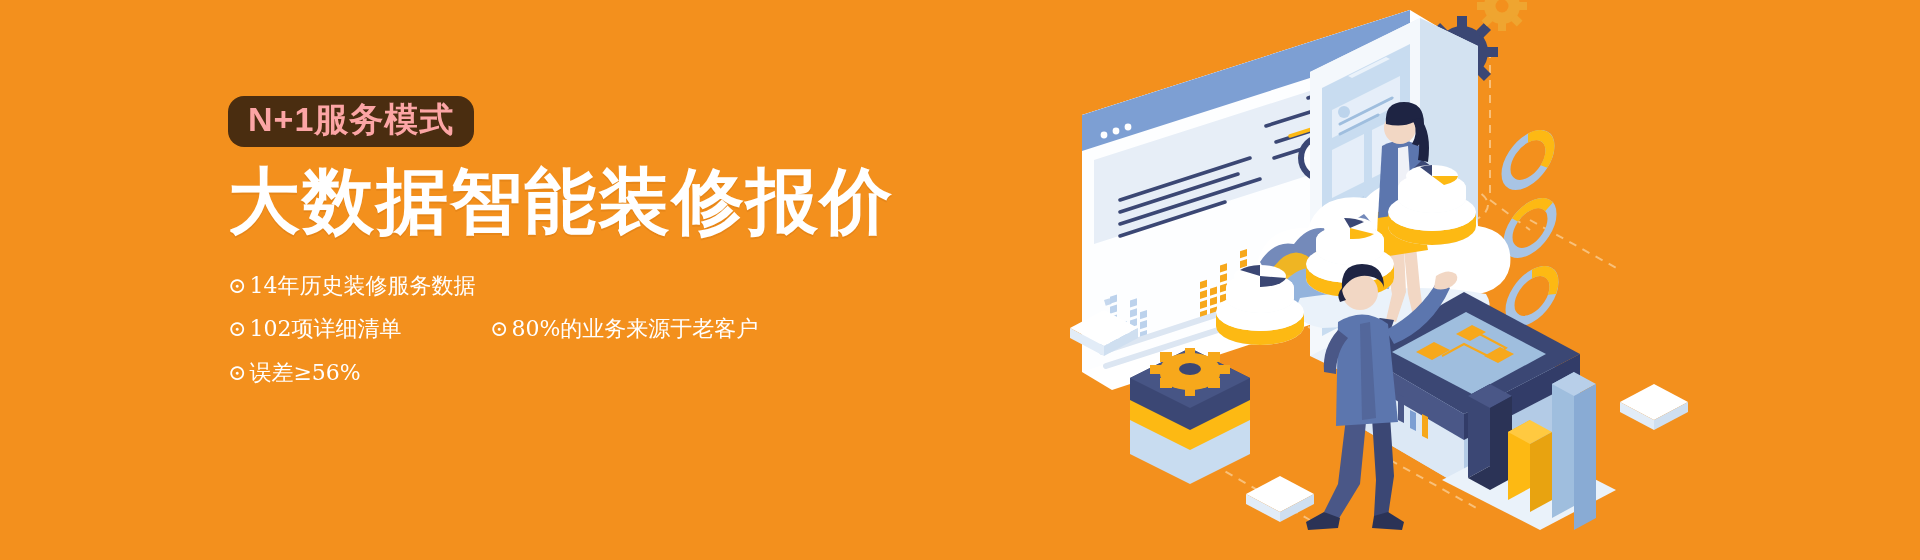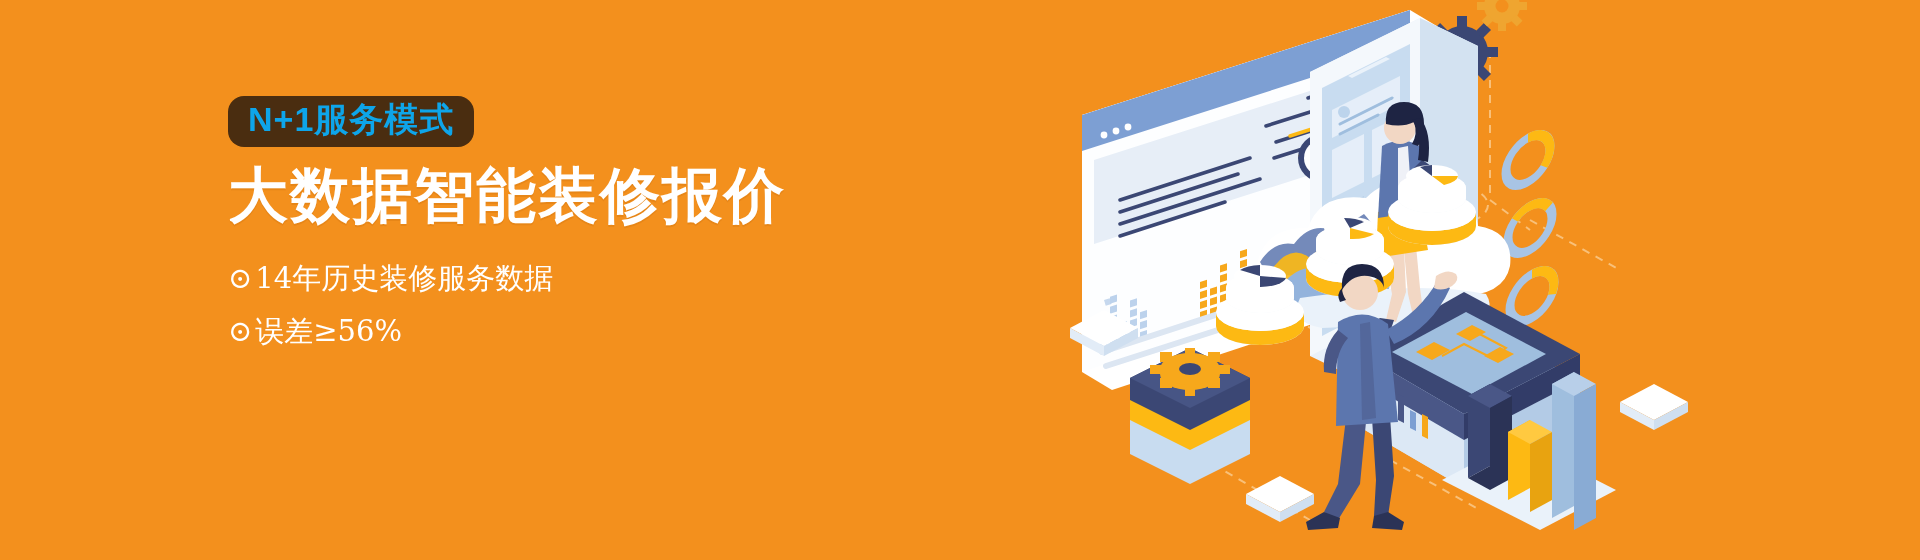--- a/index.html
+++ b/index.html
@@ -17,52 +17,52 @@
 
   
   .copy {
     position: absolute;
     left: 228px; top: 96px;
     width: 760px;
   }
   .badge {
     display: inline-block;
     background: #4A2D10;
-    color: #0ea5e9;
+    color: #fca5a5;
     font-size: 34px;
     font-weight: bold;
     letter-spacing: 1px;
     padding: 6px 20px 9px 20px;
     border-radius: 16px;
     line-height: 1.05;
     font-family: "Liberation Sans", "DejaVu Sans", sans-serif;
   }
   .headline {
     margin-top: 18px;
     color: #FFFFFF;
-    font-size: 60px;
+    font-size: 72px;
     font-weight: bold;
     letter-spacing: 2px;
     line-height: 1.0;
     white-space: nowrap;
     text-shadow: 0 2px 0 rgba(180,90,0,.18);
     font-family: "DejaVu Sans", "Liberation Sans", sans-serif;
   }
   .features {
     margin-top: 34px;
     width: 620px;
   }
   .feat-row {
     display: flex;
     align-items: flex-start;
     margin-bottom: 14px;
   }
   .feat {
     color: #FFFFFF;
-    font-size: 29px;
+    font-size: 22px;
     line-height: 1.35;
     white-space: nowrap;
     font-family: "DejaVu Serif", "Liberation Serif", serif;
   }
   .feat.col-a { width: 262px; flex: 0 0 262px; }
   .feat.col-b { flex: 0 0 auto; }
   .bullet-dot { margin-right: 3px; }
 
   
   #art { position: absolute; right: 0; top: 0; width: 860px; height: 560px; }
@@ -82,20 +82,28 @@
     <div class="headline">大数据智能装修报价</div>
 
     <div class="features">
 
       <div class="feat-row">
         <div class="feat col-a">
           <span class="bullet-dot">⊙</span><span>14年历史装修服务数据</span>
         </div>
       </div>
 
+      <div class="feat-row">
+        <div class="feat col-a">
+          <span class="bullet-dot">⊙</span><span>102项详细清单</span>
+        </div>
+        <div class="feat col-b">
+          <span class="bullet-dot">⊙</span><span>80%的业务来源于老客户</span>
+        </div>
+      </div>
 
       <div class="feat-row">
         <div class="feat col-a">
           <span class="bullet-dot">⊙</span><span>误差≥56%</span>
         </div>
       </div>
 
     </div>
   </div>
 

